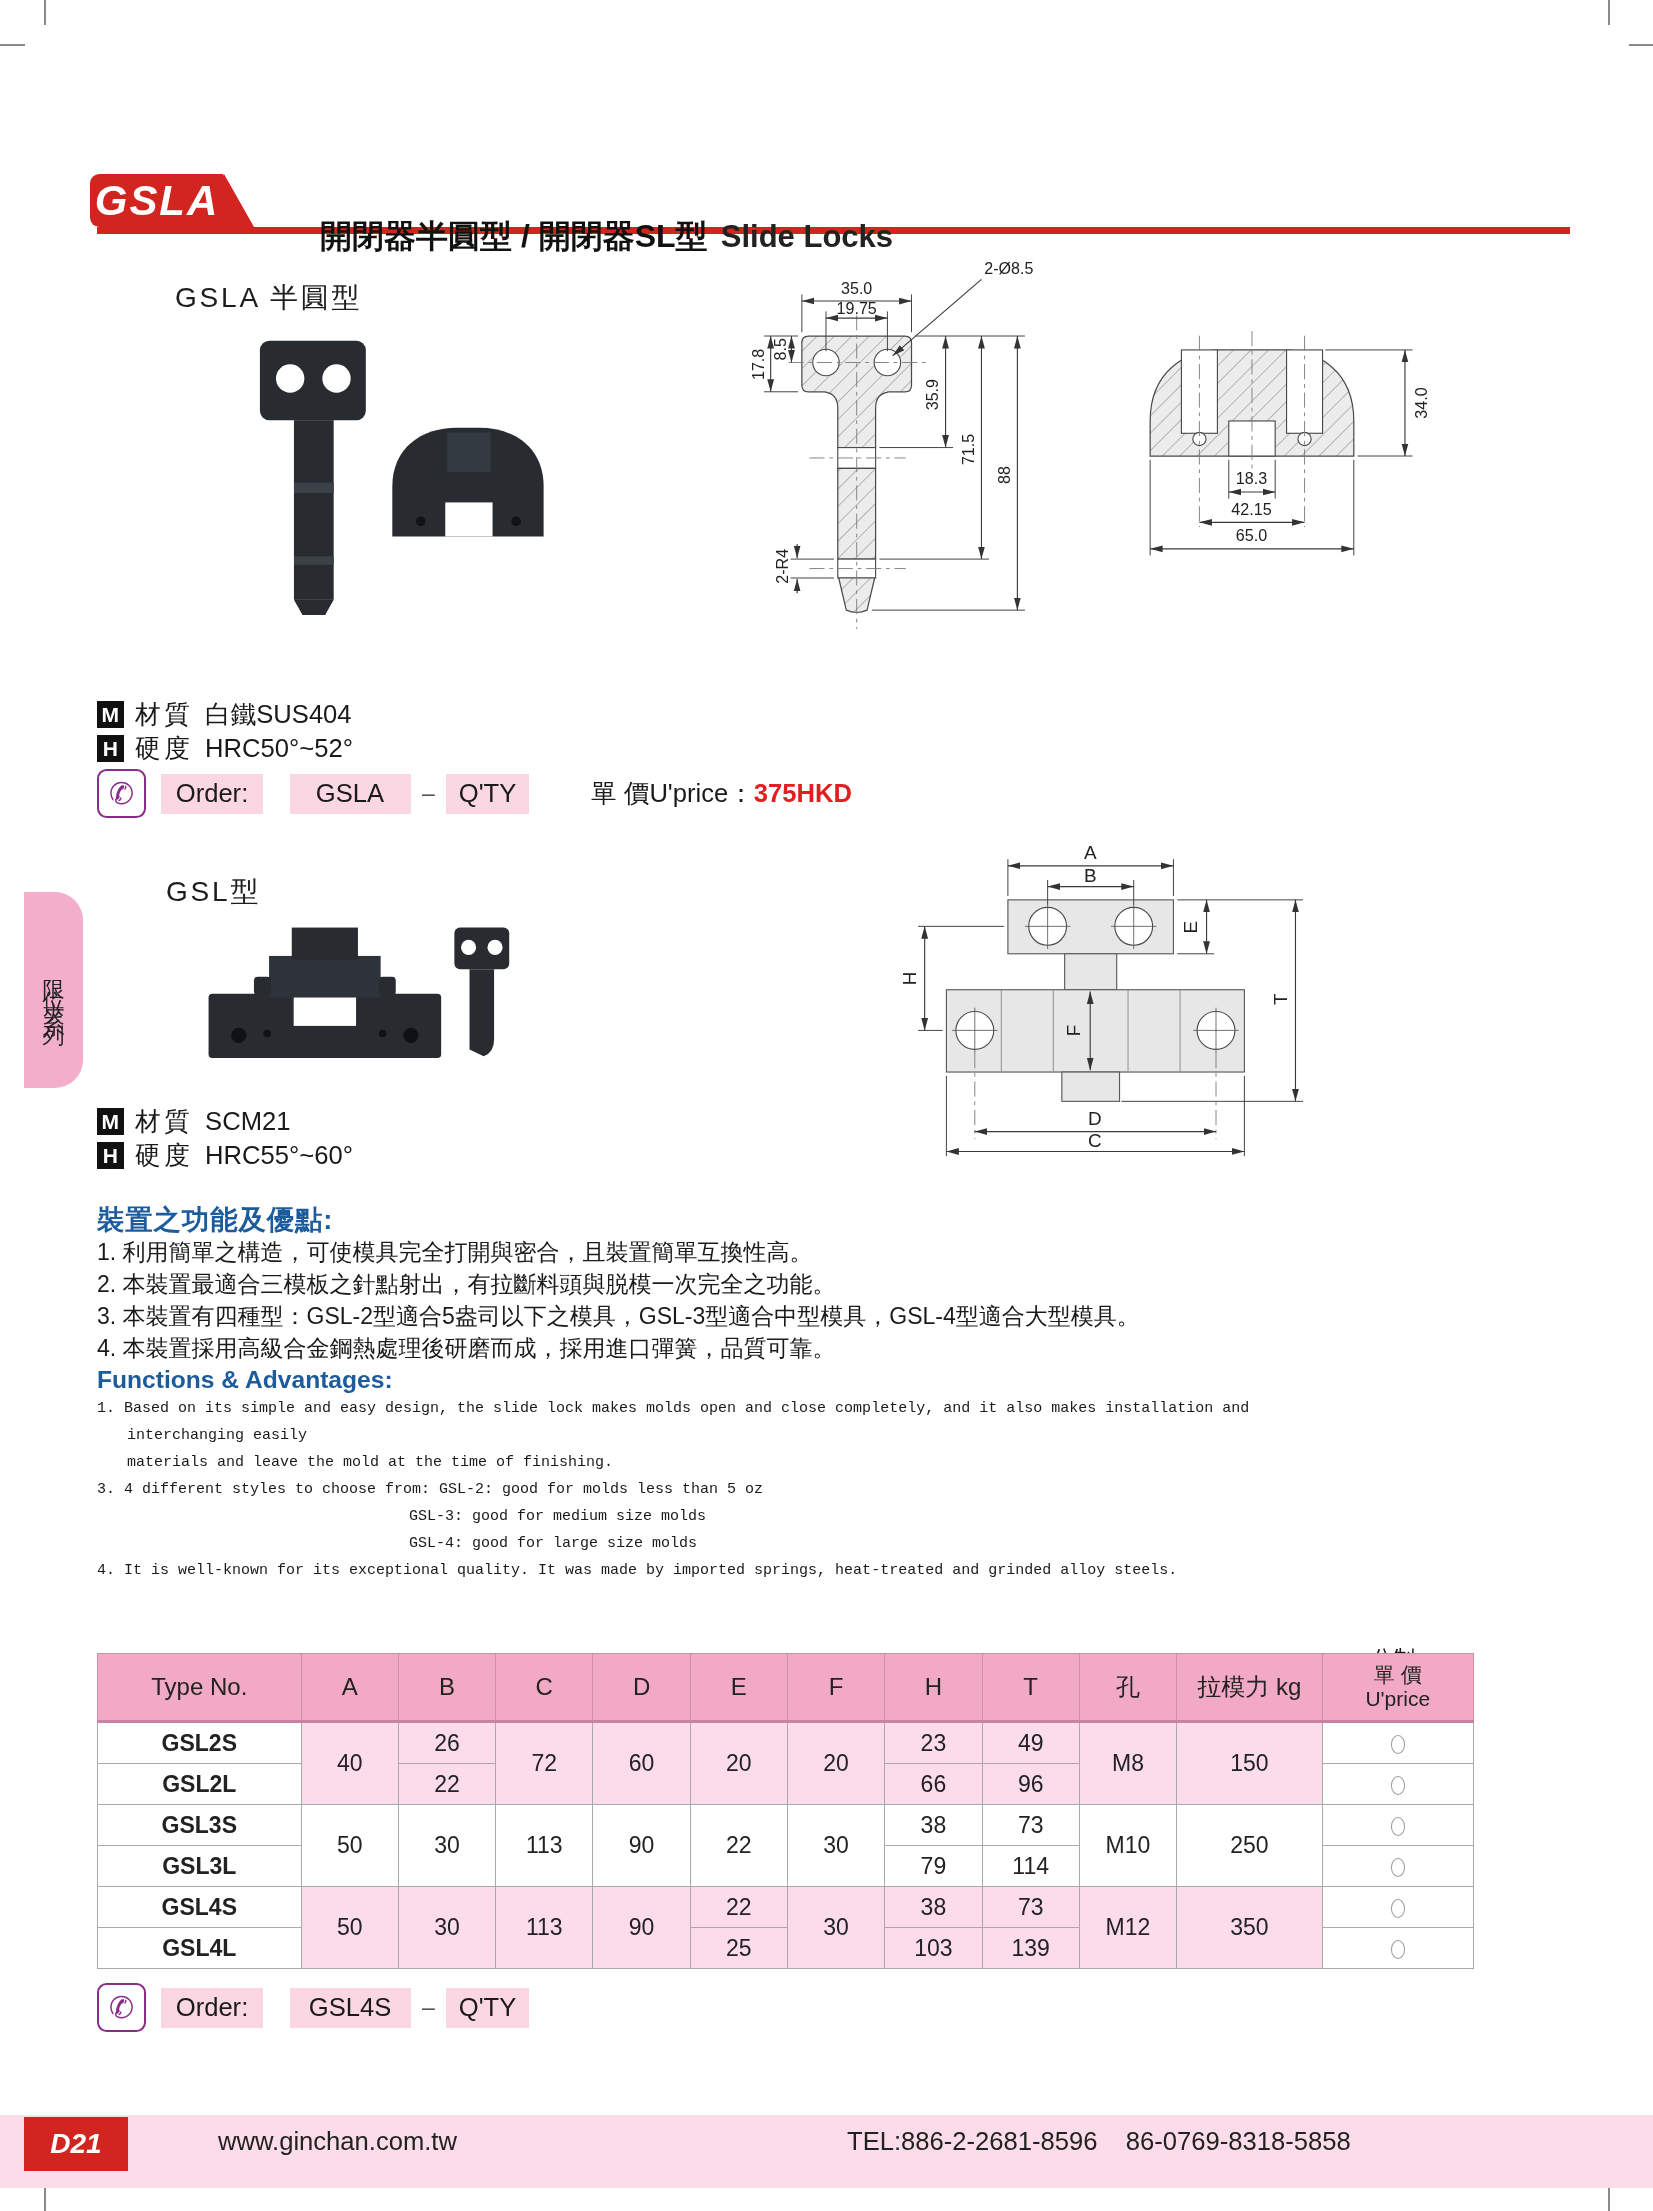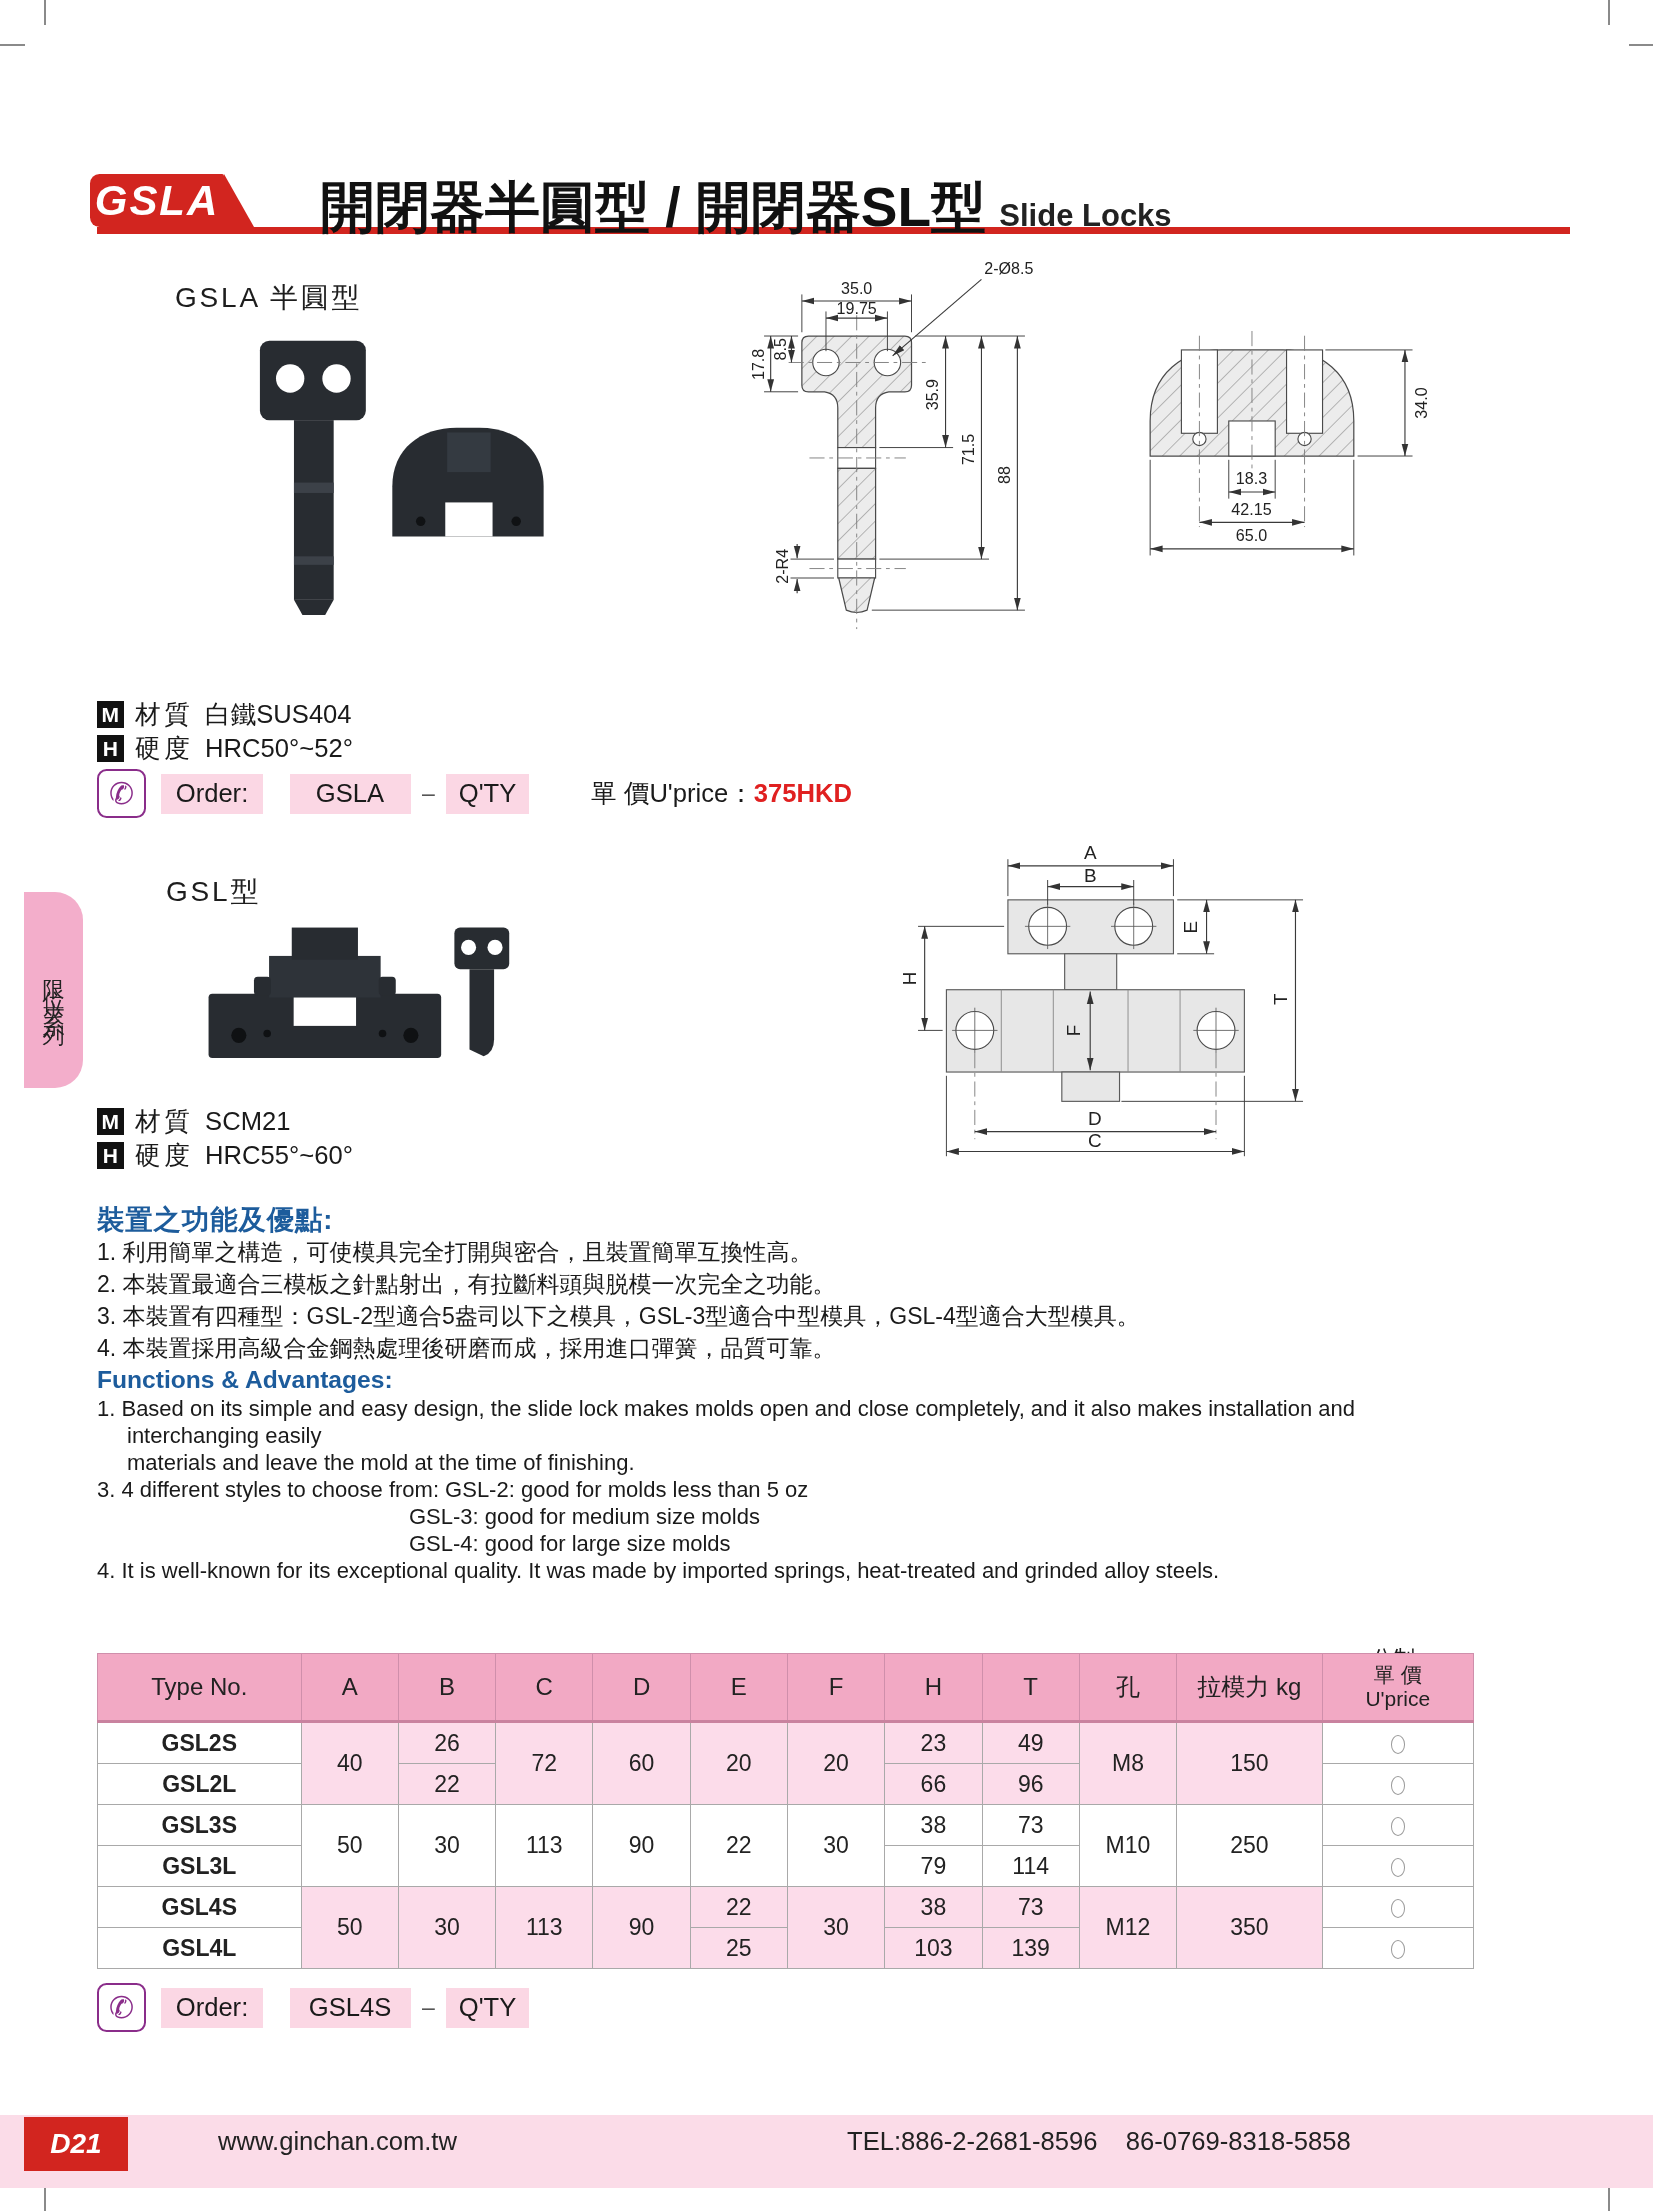--- a/index.html
+++ b/index.html
@@ -11,21 +11,21 @@
   
   .title-row{left:90px;top:79px;display:flex;align-items:baseline;}
   .title-zh{font-size:81px;font-weight:bold;letter-spacing:5.7px;color:#161616;}
   .title-en{font-size:44px;font-weight:bold;color:#8d8d8d;margin-left:21px;letter-spacing:0.9px;}
   .badge{left:90px;top:174px;width:134px;height:53px;background:#d2251f;border-radius:9.5px 1.9px 0 9.5px;
          display:flex;align-items:center;justify-content:center;z-index:2;}
   .badge-slant{left:224px;top:174px;width:0;height:0;border-bottom:53px solid #d2251f;
                border-right:30px solid transparent;z-index:2;}
   .badge-text{color:#fff;font-size:42px;font-weight:bold;font-style:italic;letter-spacing:1.9px;}
   .subtitle{left:320px;top:171px;display:flex;align-items:baseline;}
-  .sub-zh{font-size:55px;font-weight:bold;color:#111;}
+  .sub-zh{font-size:32px;font-weight:bold;color:#111;margin-top:44px;}
   .sub-en{font-size:31px;font-weight:bold;margin-left:13.2px;color:#222;}
   .redline{left:97px;top:227px;width:1473px;height:6.6px;background:#d2251f;}
 
   .sec-label{font-size:28px;color:#1d1d1d;letter-spacing:2.8px;}
 
   .mh-row{display:flex;align-items:center;gap:11.4px;font-size:25.6px;}
   .mh-badge{width:26.5px;height:26.5px;background:#111;color:#fff;display:flex;align-items:center;
             justify-content:center;font-weight:bold;font-size:21px;flex:0 0 auto;}
   .mh-label{letter-spacing:3.8px;}
 
@@ -42,21 +42,21 @@
   .price-value{color:#e02020;font-weight:bold;font-size:25.6px;}
 
   .side-tab{left:24px;top:892px;width:59px;height:196px;background:#f3aecb;border-radius:0 28px 28px 0;
             display:flex;align-items:center;justify-content:center;}
   .side-tab-text{writing-mode:vertical-rl;font-size:22px;letter-spacing:11.4px;color:#222;}
 
   .blue-head{color:#1d5c9c;font-weight:bold;}
   .zh-head{font-size:27.4px;letter-spacing:0.9px;}
   .en-head{font-size:24.6px;}
   .zh-item{font-size:23px;line-height:32px;}
-  .en-line{font-size:22px;line-height:27px;}
+  .en-line{font-size:15px;line-height:27px;font-family:Liberation Mono, monospace;}
   .en-cont{padding-left:30px;}
   .en-deep{padding-left:312px;}
   .unit-note{font-size:22px;}
 
   table{border-collapse:collapse;table-layout:fixed;width:1377px;border:1.9px solid #606060;}
   th,td{border:0.9px solid #a9a9a9;text-align:center;padding:0;}
   thead th{background:#f2a9c4;font-size:24px;font-weight:normal;height:66px;
            border-color:#cf8fab;border-bottom:3.8px solid #c9829f;color:#222;}
   thead th .th2{font-size:21px;line-height:1.15;}
   tbody td{height:40px;font-size:23px;color:#222;background:#fff;}

